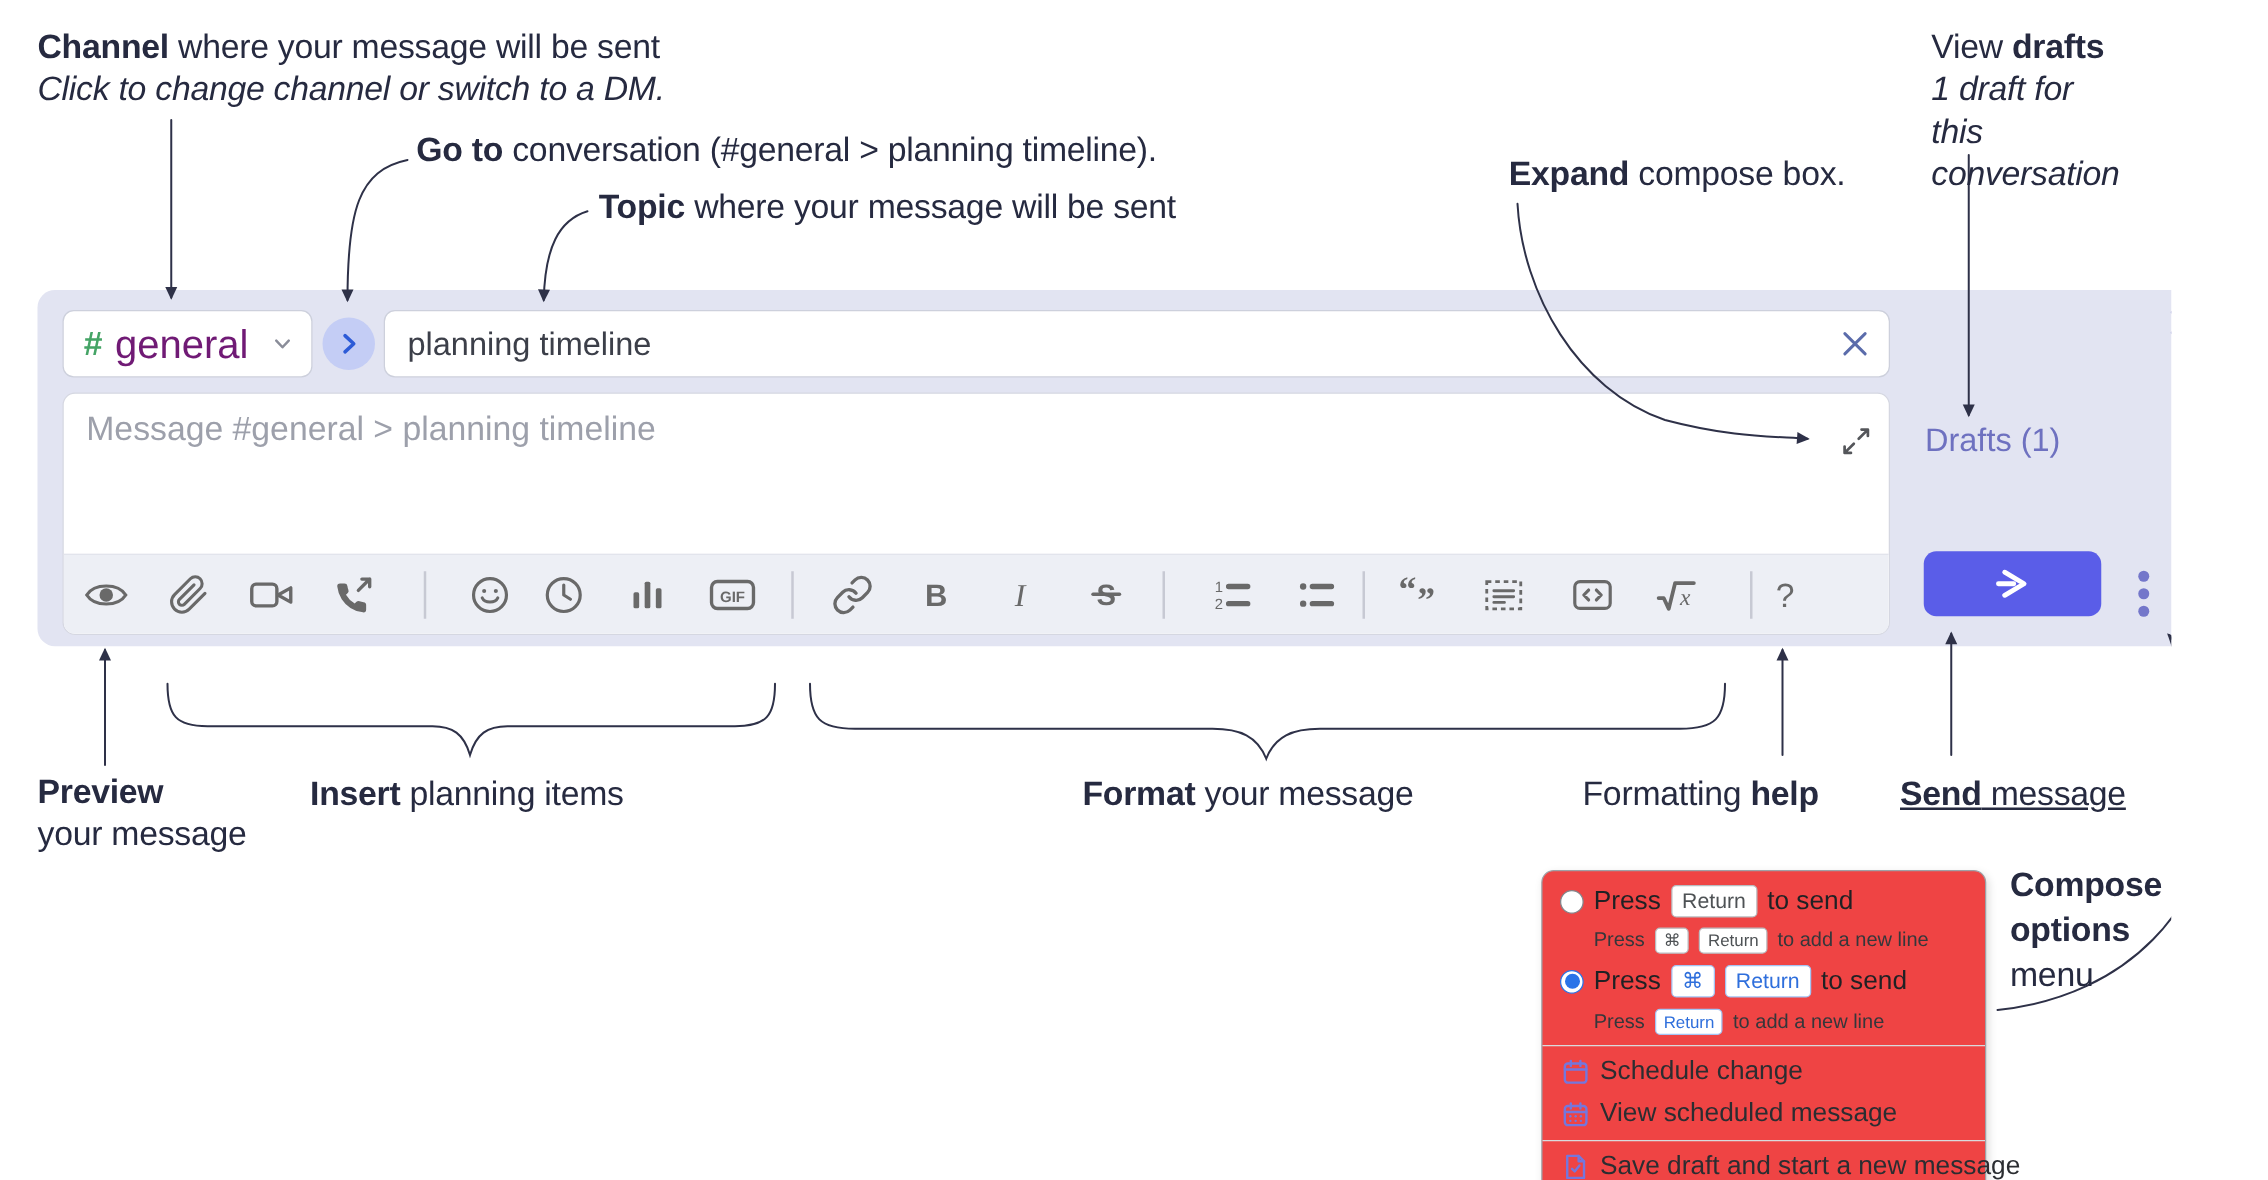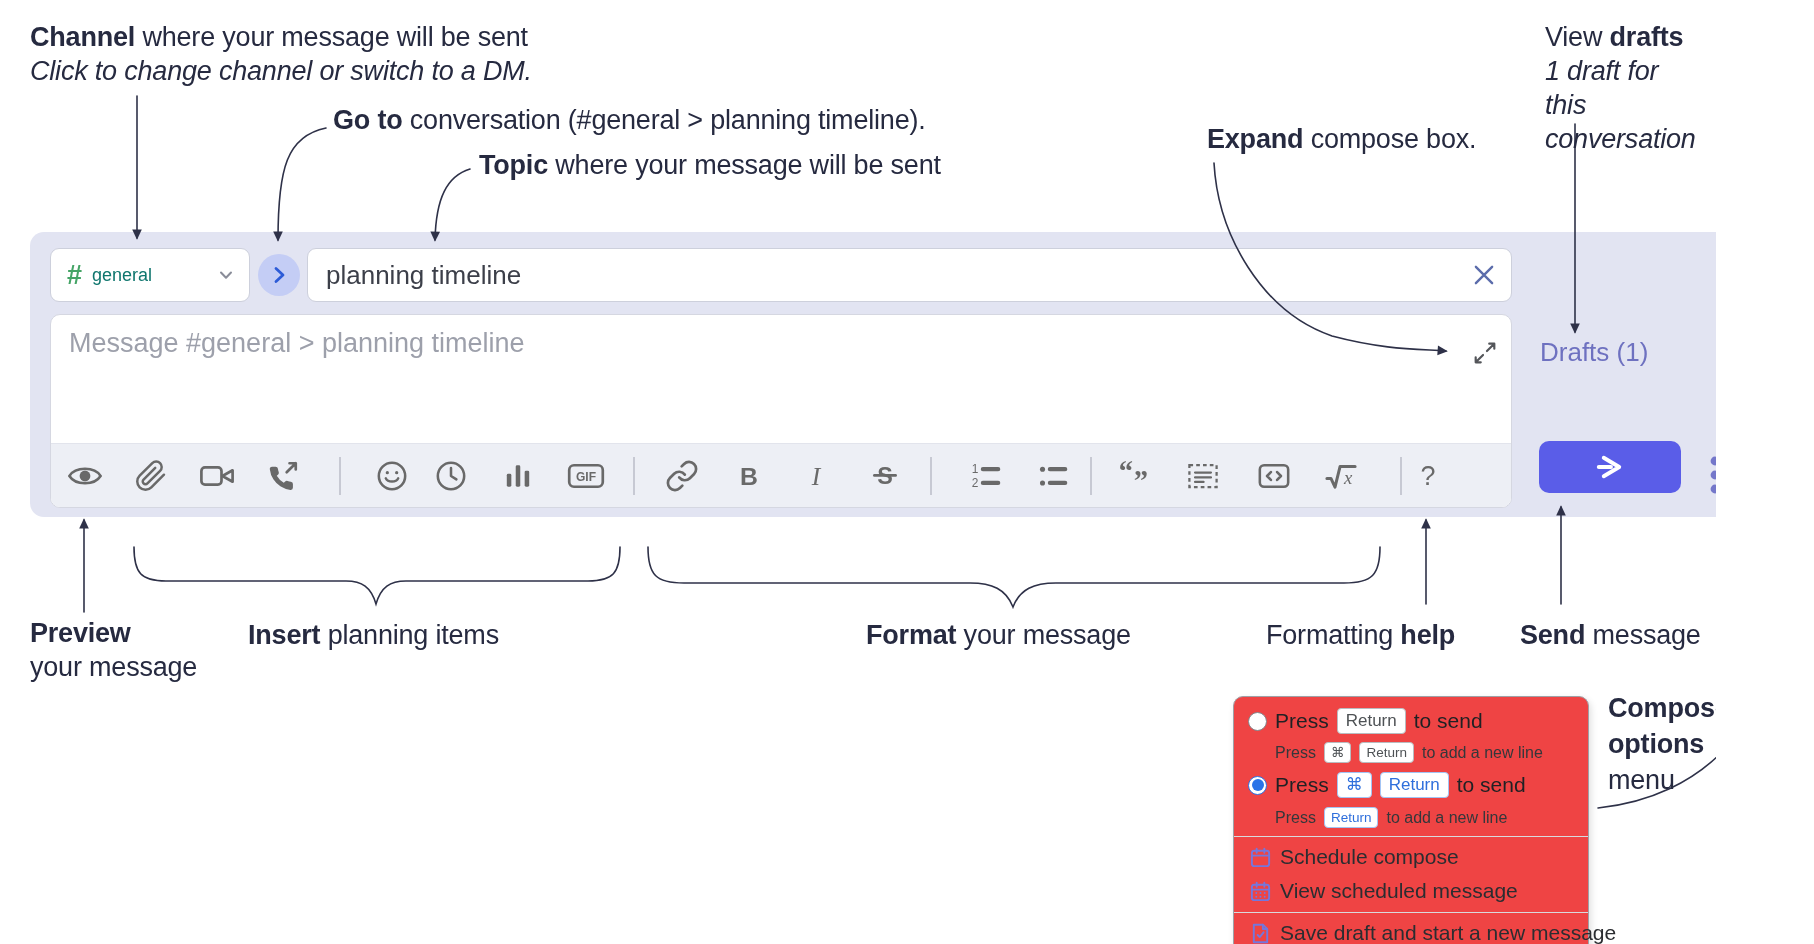--- a/index.html
+++ b/index.html
@@ -1,34 +1,34 @@
 <!DOCTYPE html>
 <html><head>
 <meta charset="utf-8">
 <style>
   html,body{margin:0;padding:0;background:#fff;}
   .canvas{position:relative;width:1716px;height:944px;background:#ffffff;
-          font-family:"Liberation Sans",sans-serif;color:#262a40;overflow:hidden;}
+          font-family:"Liberation Sans",sans-serif;color:#262a40;overflow:hidden;padding-left:21px;}
 
   
   .ann{position:absolute;font-size:27px;line-height:34px;color:#262a40;letter-spacing:-0.2px;z-index:4;}
   .ann b{font-weight:bold;}
   .ann .it{font-style:italic;}
 
   
   .overlay{position:absolute;left:0;top:0;z-index:3;pointer-events:none;}
 
   
   .panel{position:absolute;left:30px;top:232px;width:1744px;height:285px;
          background:#e2e4f2;border-radius:14px;z-index:1;}
   .pill{position:absolute;left:20px;top:16px;width:200px;height:54px;background:#fff;
         border:1px solid #cdd0dc;border-radius:9px;display:flex;align-items:center;
         padding:0 13px 0 16px;box-sizing:border-box;gap:10px;cursor:pointer;}
   .hash{color:#45a466;font-weight:bold;font-size:27px;line-height:27px;}
-  .pill-label{font-size:18px;color:#0f766e;flex:1;}
+  .pill-label{font-size:32px;color:#701a75;flex:1;}
   .circle-btn{position:absolute;left:228px;top:22px;width:42px;height:42px;border-radius:50%;
               background:#c4cdf5;display:flex;align-items:center;justify-content:center;}
   .topic-input{position:absolute;left:277px;top:16px;width:1205px;height:54px;background:#fff;
                border:1px solid #cdd0dc;border-radius:9px;display:flex;align-items:center;
                padding:0 14px 0 18px;box-sizing:border-box;font-size:26px;color:#3c3f49;}
   .topic-text{flex:1;}
   .close-x{position:absolute;left:1700px;top:10px;width:32px;height:32px;display:flex;
            align-items:center;justify-content:center;cursor:pointer;}
 
   .msg-box{position:absolute;left:20px;top:82px;width:1462px;height:194px;background:#fff;
@@ -277,21 +277,21 @@
   </div>
   <div class="ann" style="left:248px;top:618px;">
     <b>Insert</b><span> planning items</span>
   </div>
   <div class="ann" style="left:866px;top:618px;">
     <b>Format</b><span> your message</span>
   </div>
   <div class="ann" style="left:1266px;top:618px;">
     <span>Formatting </span><b>help</b>
   </div>
-  <div class="ann" style="left:1520px;top:618px;">
+  <div class="ann" style="left:1520px;top:618px;text-decoration:underline;">
     <b>Send</b><span> message</span>
   </div>
   <div class="ann" style="left:1608px;top:690px;line-height:36px;">
     <div><b>Compose</b></div>
     <div><b>options</b></div>
     <div>menu</div>
   </div>
 
   <div class="menu">
 
@@ -323,21 +323,21 @@
 
     <div class="mdiv" style="top:139px;"></div>
 
     <div class="mrow" style="left:15px;top:148px;">
       <svg width="23" height="23" viewBox="0 0 24 24">
         <g fill="none" stroke="#7477dd" stroke-width="2" stroke-linecap="round" stroke-linejoin="round">
           <rect x="3" y="5" width="18" height="16" rx="2.5"></rect>
           <path d="M3,10 H21 M8,2.8 V7 M16,2.8 V7"></path>
         </g>
       </svg>
-      <span class="mitem">Schedule compose</span>
+      <span class="mitem">Schedule change</span>
     </div>
 
     <div class="mrow" style="left:15px;top:182px;">
       <svg width="23" height="23" viewBox="0 0 24 24">
         <g fill="none" stroke="#7477dd" stroke-width="2" stroke-linecap="round" stroke-linejoin="round">
           <rect x="3" y="5" width="18" height="16" rx="2.5"></rect>
           <path d="M3,10 H21 M8,2.8 V7 M16,2.8 V7"></path>
         </g>
         <g fill="#7477dd">
           <circle cx="7.6" cy="13.6" r="1"></circle>

